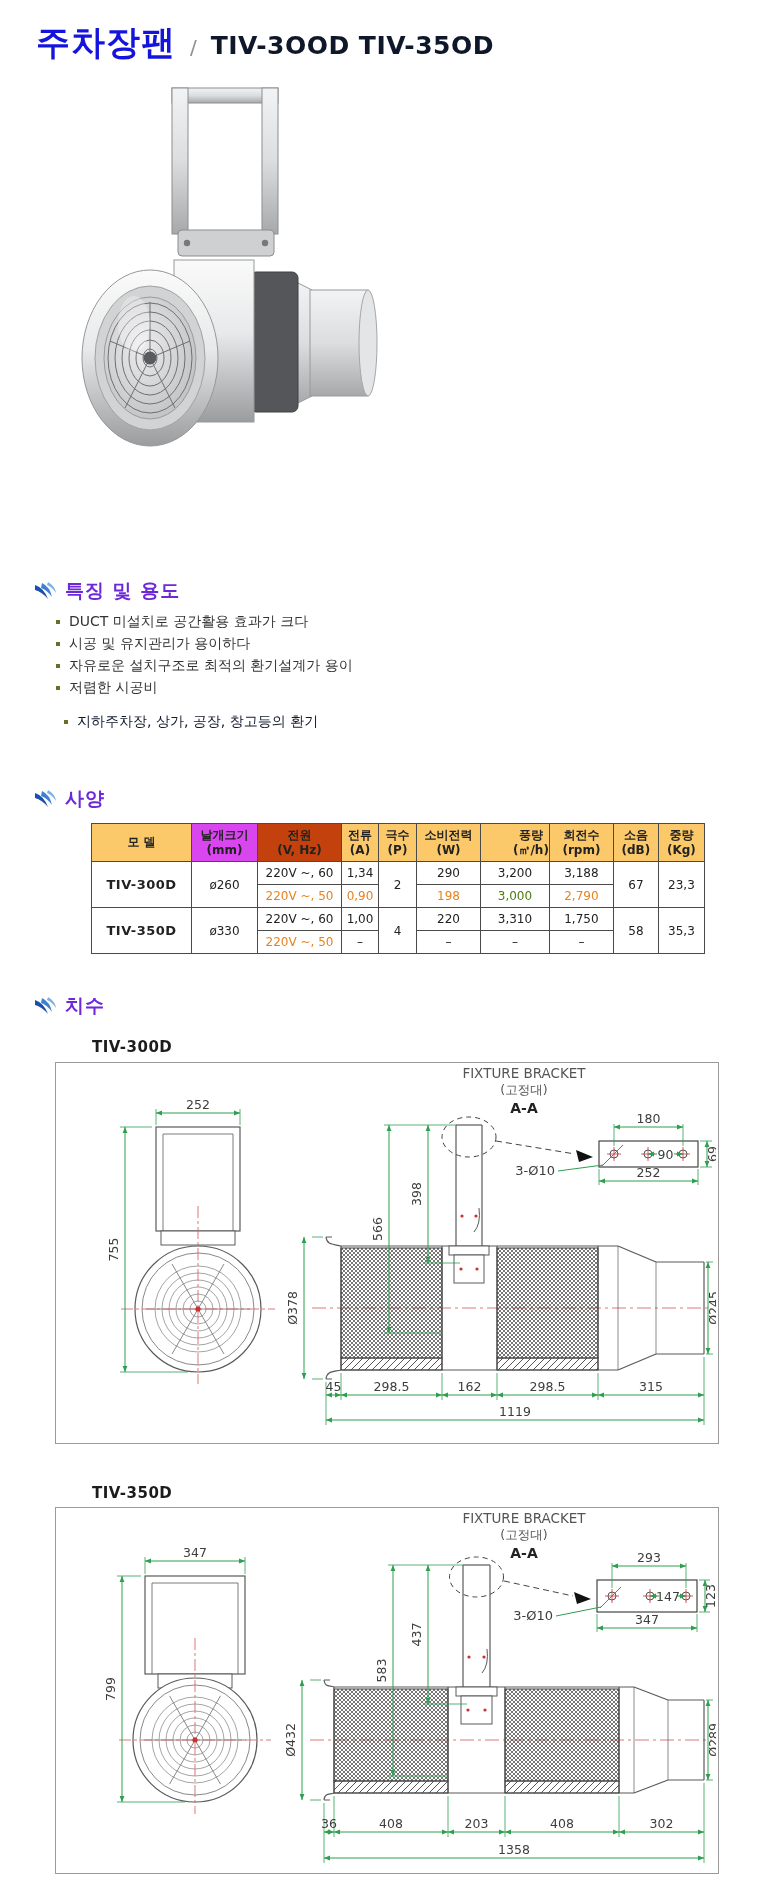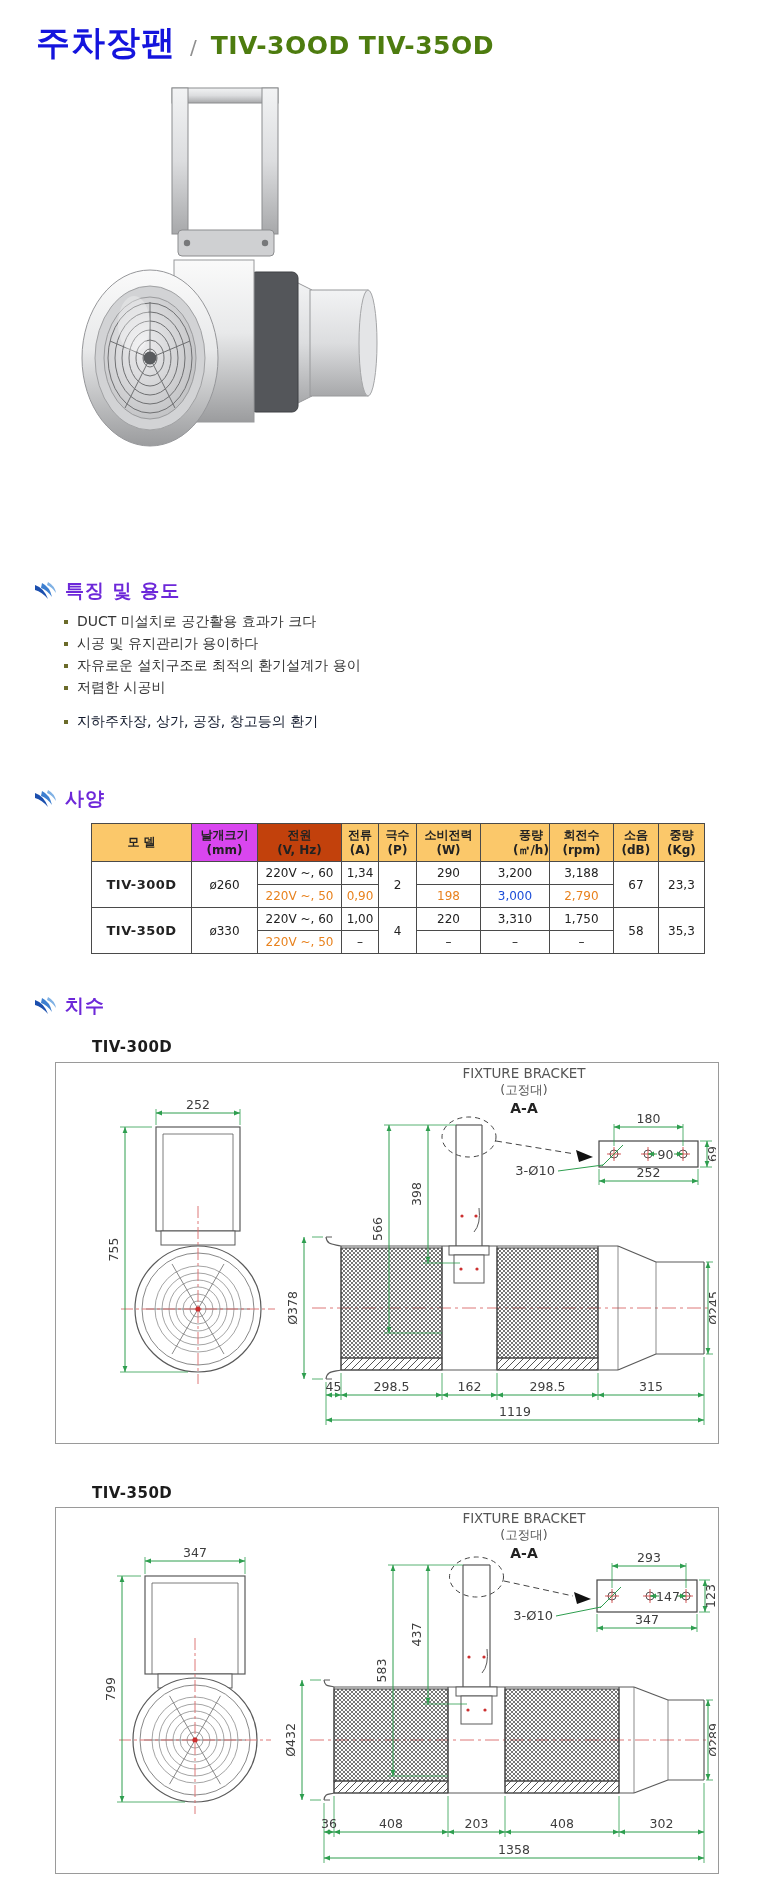--- a/index.html
+++ b/index.html
@@ -7,21 +7,21 @@
         font-family:"DejaVu Sans","Liberation Sans",sans-serif;}
   
   #hdr{position:absolute;left:36px;top:20px;display:flex;align-items:baseline;white-space:nowrap;}
   #hdr .t{font-size:34px;font-weight:bold;letter-spacing:1px;}
   #hdr .sep{font-size:20px;color:#8f8f8f;margin:0 14px;}
   #hdr .m{font-size:25px;font-weight:bold;letter-spacing:.5px;}
   
   .sec{position:absolute;left:34px;display:flex;align-items:center;gap:7px;}
   .sec .lbl{font-size:19px;font-weight:bold;color:#6d28d9;letter-spacing:1px;}
   
-  #featList{position:absolute;left:64px;top:611px;}
+  #featList{position:absolute;left:56px;top:611px;}
   .feat-item{display:flex;align-items:center;gap:9px;font-size:14px;color:#333;height:22px;}
   .feat-item .sq{width:4px;height:4px;background:#6b6b2a;flex:none;}
   #usageItem{position:absolute;left:64px;top:711px;}
   
   table.spec{position:absolute;left:91px;top:823px;border-collapse:collapse;table-layout:fixed;}
   table.spec td{border:1px solid #4a4a4a;text-align:center;vertical-align:middle;
                 font-size:12px;color:#222;padding:0;overflow:hidden;}
   table.spec td.hd{font-weight:bold;height:37px;line-height:1.25;}
   table.spec td.c{height:22px;}
   table.spec td.model{font-weight:bold;font-size:13px;letter-spacing:.5px;}
@@ -31,21 +31,21 @@
   svg text{font-family:"DejaVu Sans","Liberation Sans",sans-serif;}
 </style>
 </head>
 <body>
 
 <div id="page">
 
   <div id="hdr">
     <span class="t" style="color: rgb(20, 20, 221);">주차장팬</span>
     <span class="sep">/</span>
-    <span class="m" style="color: #4d7c0f;">TIV-3OOD TIV-35OD</span>
+    <span class="m" style="color: #0f172a;">TIV-3OOD TIV-35OD</span>
   </div>
 
   <svg id="photo" viewBox="0 0 330 410" style="position:absolute;left:50px;top:78px;width:330px;height:410px">
     <defs>
       <linearGradient id="gBody" x1="0" y1="0" x2="0" y2="1">
         <stop offset="0" stop-color="#fafafa"></stop>
           <stop offset=".45" stop-color="#e8e9ea"></stop>
           <stop offset="1" stop-color="#9b9c9e"></stop>
       </linearGradient>
       <linearGradient id="gDuct" x1="0" y1="0" x2="0" y2="1">
@@ -196,21 +196,21 @@
           <td class="c">290</td>
           <td class="c">3,200</td>
           <td class="c">3,188</td>
           <td class="c" rowspan="2">67</td>
           <td class="c" rowspan="2">23,3</td>
         </tr>
         <tr>
           <td class="c" style="color: rgb(232, 130, 30);">220V ~, 50</td>
           <td class="c" style="color: rgb(232, 130, 30);">0,90</td>
           <td class="c" style="color: rgb(232, 130, 30);">198</td>
-          <td class="c" style="color: #1d4ed8;">3,000</td>
+          <td class="c" style="color: #4d7c0f;">3,000</td>
           <td class="c" style="color: rgb(232, 130, 30);">2,790</td>
         </tr>
         <tr>
           <td class="c model" rowspan="2">TIV-350D</td>
           <td class="c" rowspan="2">ø330</td>
           <td class="c">220V ~, 60</td>
           <td class="c">1,00</td>
           <td class="c" rowspan="2">4</td>
           <td class="c">220</td>
           <td class="c">3,310</td>

